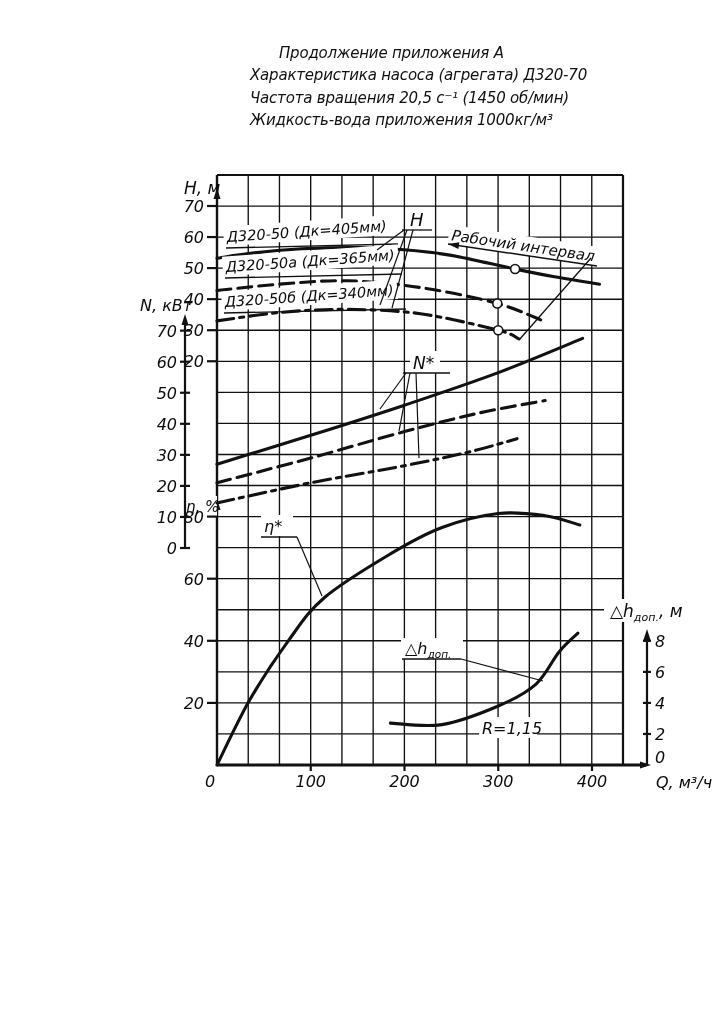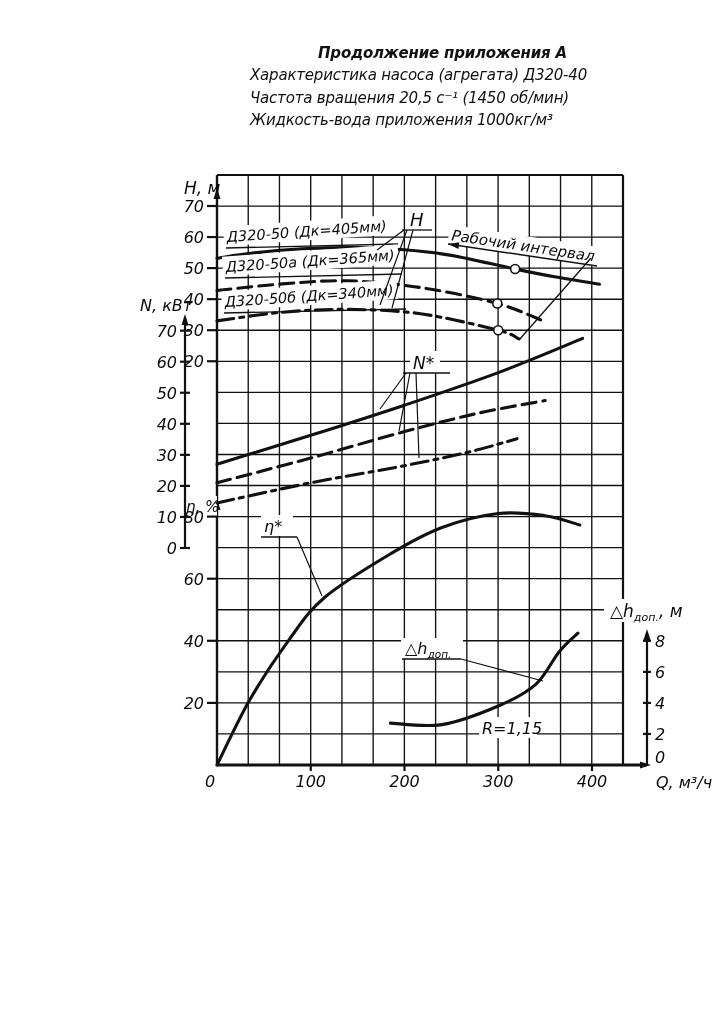--- a/index.html
+++ b/index.html
@@ -1,29 +1,29 @@
 <!DOCTYPE html>
 <html><head>
 <meta charset="utf-8">
 <style>
   html,body{margin:0;padding:0;background:#ffffff;}
   body{width:724px;height:1024px;position:relative;overflow:hidden;
        font-family:"DejaVu Sans",sans-serif;color:#111;}
   .header{position:absolute;left:250px;top:42px;font-style:italic;
           font-size:15px;line-height:22.4px;letter-spacing:-0.2px;white-space:nowrap;}
-  .header .line:first-child{margin-left:68px;font-weight:bold;}
+  .header .line:first-child{margin-left:29px;}
   svg{position:absolute;left:0;top:0;}
   svg text{font-family:"DejaVu Sans",sans-serif;font-style:italic;fill:#0b0b0b;}
 </style>
 </head>
 <body>
 
 <div class="header">
   <div class="line">Продолжение приложения А</div>
-  <div class="line">Характеристика насоса (агрегата) Д320-40</div>
+  <div class="line">Характеристика насоса (агрегата) Д320-70</div>
   <div class="line">Частота вращения 20,5 с⁻¹ (1450 об/мин)</div>
   <div class="line">Жидкость-вода приложения 1000кг/м³</div>
 </div>
 
 <svg id="chart" width="724" height="1024" viewBox="0 0 724 1024">
     <g>
       <line x1="248.23076923076923" y1="175" x2="248.23076923076923" y2="765" stroke="#111111" stroke-width="1.35"></line>
       <line x1="279.46153846153845" y1="175" x2="279.46153846153845" y2="765" stroke="#111111" stroke-width="1.35"></line>
       <line x1="310.6923076923077" y1="175" x2="310.6923076923077" y2="765" stroke="#111111" stroke-width="1.35"></line>
       <line x1="341.9230769230769" y1="175" x2="341.9230769230769" y2="765" stroke="#111111" stroke-width="1.35"></line>

